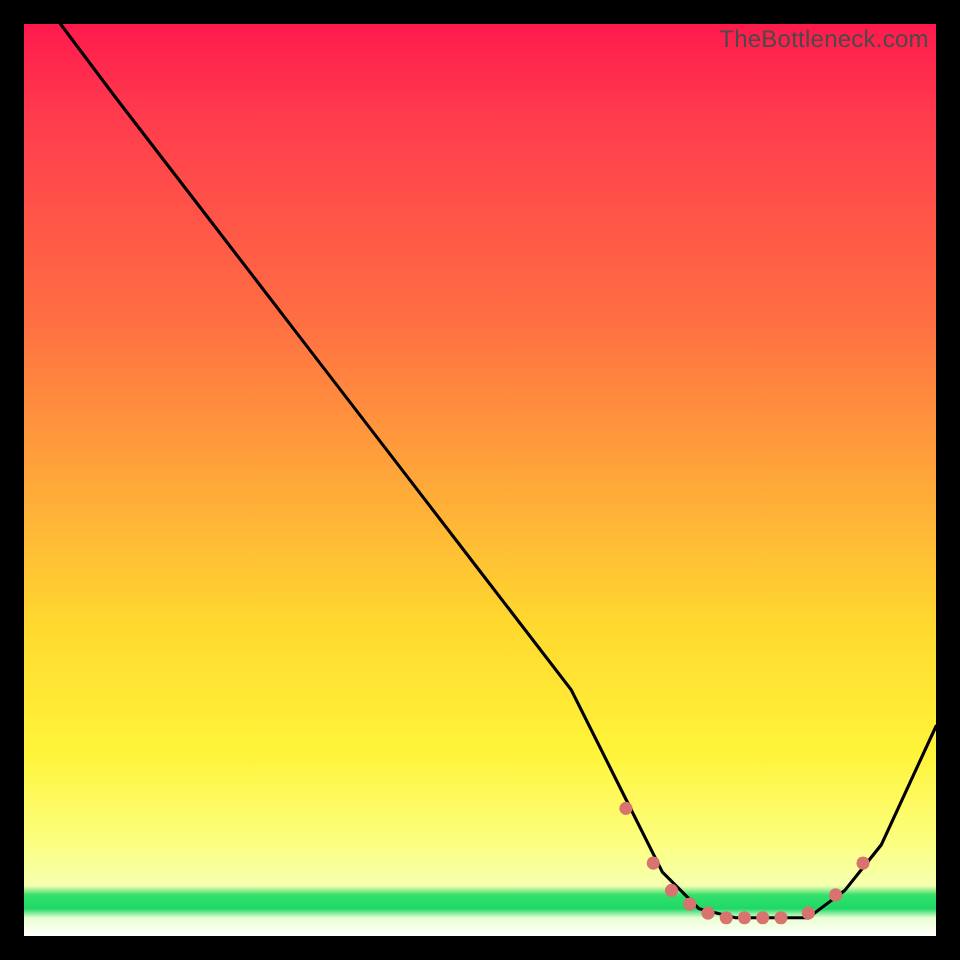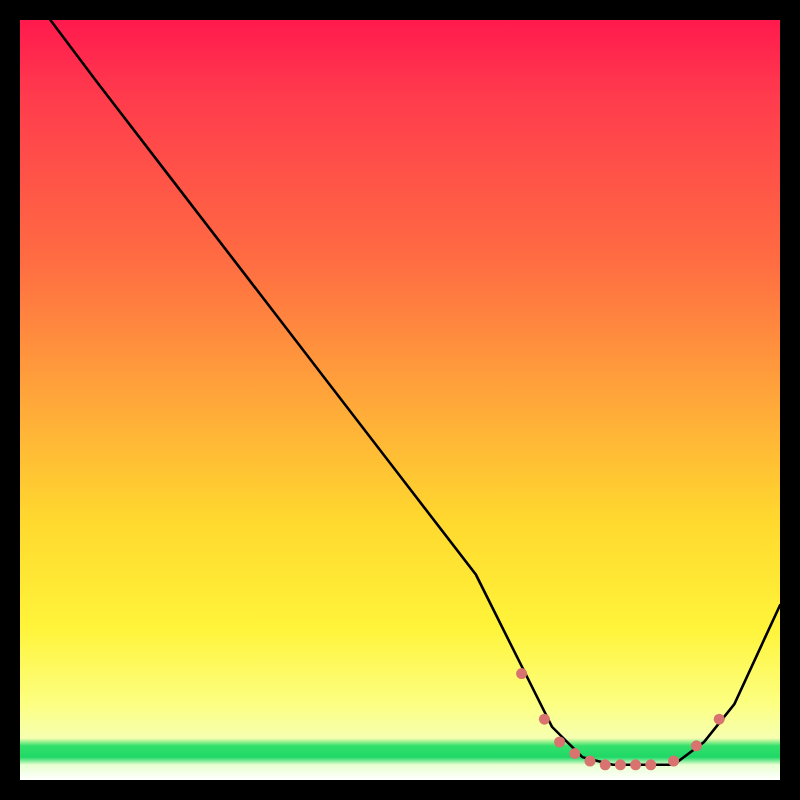--- a/index.html
+++ b/index.html
@@ -60,20 +60,21 @@
     overflow: visible;
   }
 </style>
 </head>
 <body>
 
 <div class="stage">
 
   <div class="plot-area">
 
+    <div class="watermark">TheBottleneck.com</div>
 
     <svg class="curve" viewBox="0 0 760 760" preserveAspectRatio="none">
       <path id="bottleneck-path" fill="none" stroke="#000000" stroke-width="2.6" stroke-linecap="round" d="M30.4 0.0 L76.0 60.8 L152.0 159.6 L228.0 258.4 L304.0 357.2 L380.0 456.0 L456.0 554.8 L501.6 646.0 L532.0 706.8 L562.4 737.2 L592.8 744.8 L623.2 744.8 L653.6 744.8 L684.0 722.0 L714.4 684.0 L760.0 585.2"></path>
       <g id="valley-dots">
           <circle cx="501.6" cy="653.6" r="5.5" fill="#d8736f"></circle>
           <circle cx="524.4" cy="699.2" r="5.5" fill="#d8736f"></circle>
           <circle cx="539.6" cy="722.0" r="5.5" fill="#d8736f"></circle>
           <circle cx="554.8" cy="733.4" r="5.5" fill="#d8736f"></circle>
           <circle cx="570.0" cy="741.0" r="5.5" fill="#d8736f"></circle>
           <circle cx="585.2" cy="744.8" r="5.5" fill="#d8736f"></circle>

